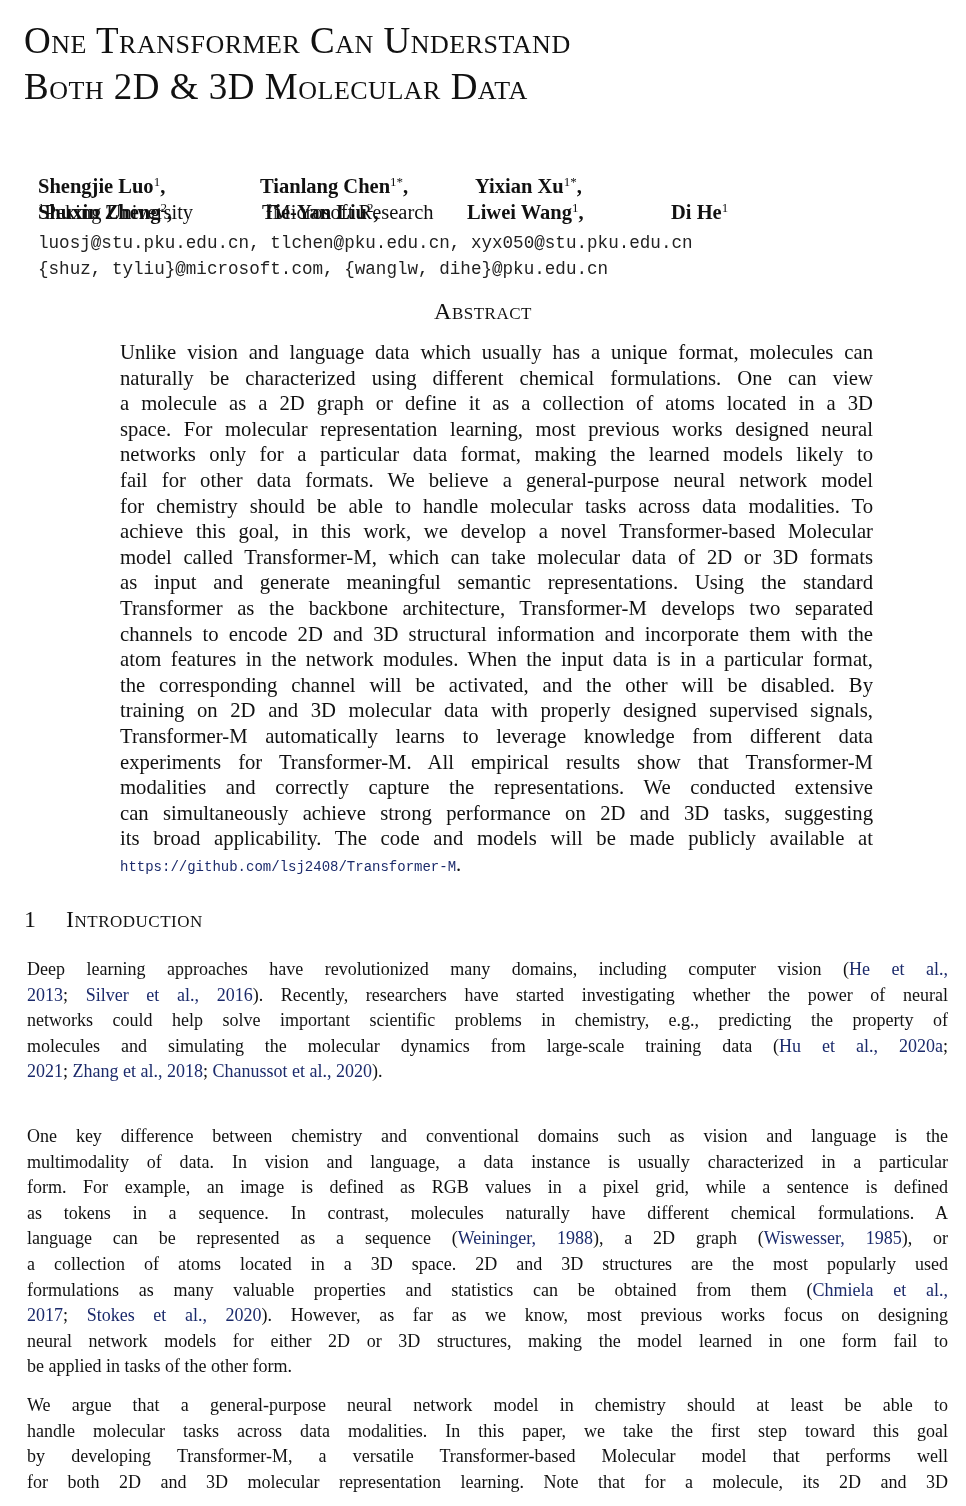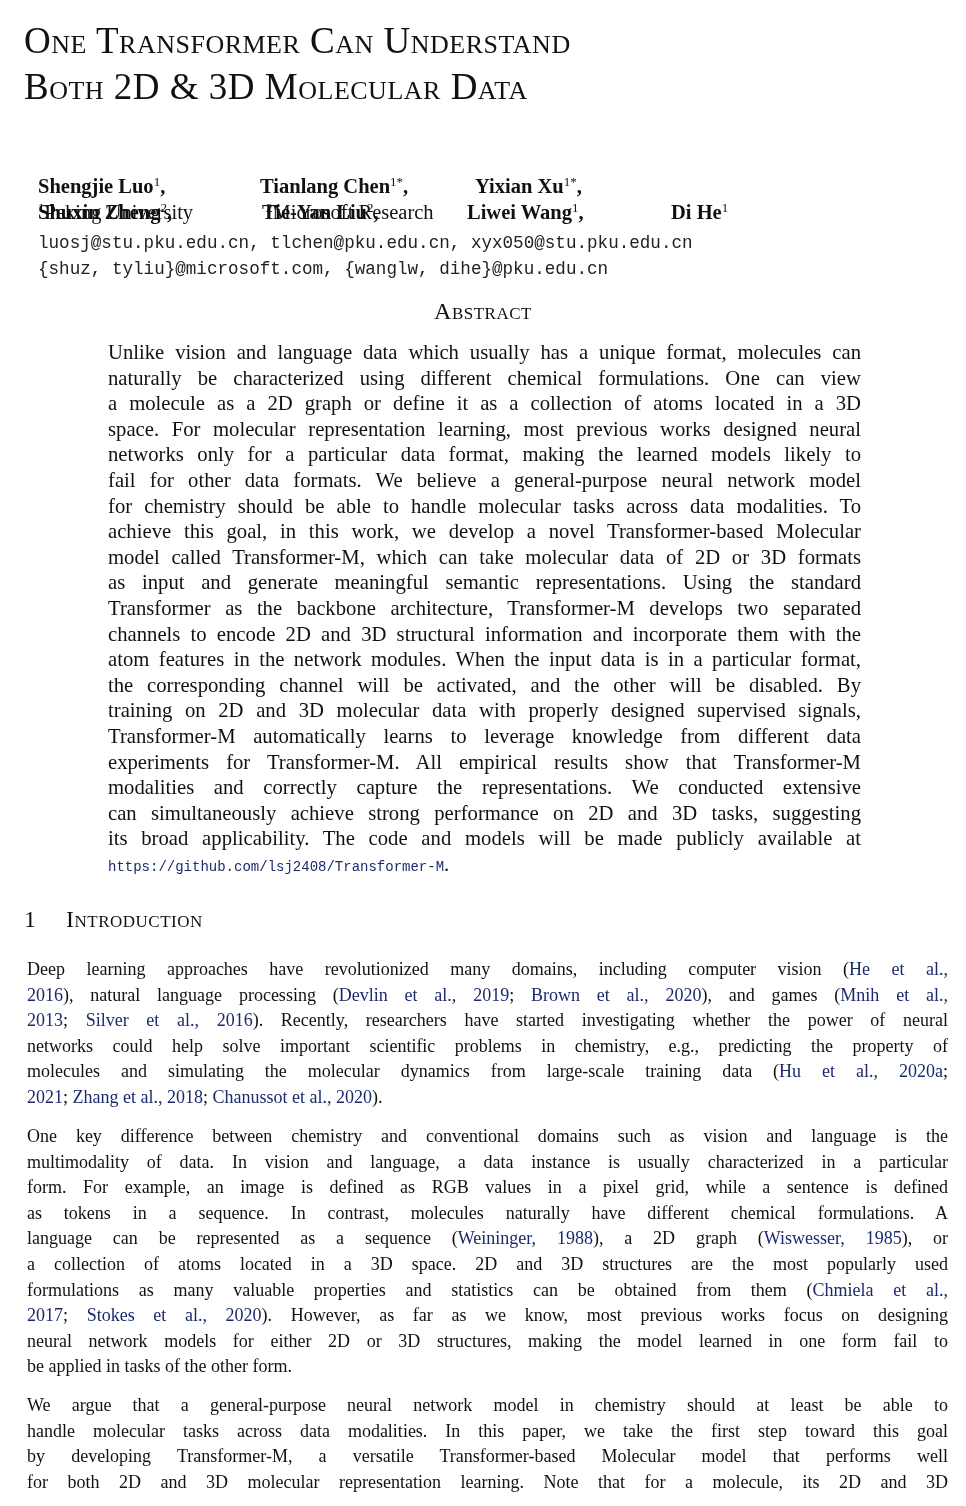--- a/index.html
+++ b/index.html
@@ -25,21 +25,21 @@
     position: absolute; left: 38px; top: 230px;
     font-family: "Liberation Mono", "DejaVu Sans Mono", monospace;
     font-size: 17.6px; line-height: 26px; color: #222;
   }
   .emails .line { display: block; white-space: nowrap; }
   .abstract-heading {
     position: absolute; left: 0; width: 966px; top: 298px; text-align: center;
     font-size: 24px; font-variant: small-caps; letter-spacing: 0.5px;
   }
   .abstract {
-    position: absolute; left: 108px; top: 340px; width: 753px;
+    position: absolute; left: 120px; top: 340px; width: 753px;
     font-size: 20.7px; line-height: 25.6px;
   }
   .jl { display: block; text-align: justify; text-align-last: justify; white-space: nowrap; height: 25.6px; }
   .jl.last { text-align-last: left; }
   .mono-link {
     font-family: "Liberation Mono", "DejaVu Sans Mono", monospace;
     font-size: 14px; color: #1b2a6b;
   }
   .section-heading {
     position: absolute; left: 24px; top: 906px; font-size: 24px; white-space: nowrap;
@@ -111,21 +111,20 @@
     </div>
   <span class="jl last"><a class="mono-link">https://github.com/lsj2408/Transformer-M</a><span>.</span></span>
 </div>
 
 <div class="section-heading">
   <span class="num">1</span><span class="name">Introduction</span>
 </div>
 
 <div class="para" id="para-0" style="top:957px">
     <span class="jl"><span>Deep learning approaches have revolutionized many domains, including computer vision (</span><a class="cite">He et al.,</a></span>
-    <span class="jl"><a class="cite">2016</a><span>), natural language processing (</span><a class="cite">Devlin et al., 2019</a><span>; </span><a class="cite">Brown et al., 2020</a><span>), and games (</span><a class="cite">Mnih et al.,</a></span>
     <span class="jl"><a class="cite">2013</a><span>; </span><a class="cite">Silver et al., 2016</a><span>). Recently, researchers have started investigating whether the power of neural</span></span>
     <span class="jl"><span>networks could help solve important scientific problems in chemistry, e.g., predicting the property of</span></span>
     <span class="jl"><span>molecules and simulating the molecular dynamics from large-scale training data (</span><a class="cite">Hu et al., 2020a</a><span>;</span></span>
     <span class="jl last"><a class="cite">2021</a><span>; </span><a class="cite">Zhang et al., 2018</a><span>; </span><a class="cite">Chanussot et al., 2020</a><span>).</span></span>
   </div>
 <div class="para" id="para-1" style="top:1124px">
     <span class="jl"><span>One key difference between chemistry and conventional domains such as vision and language is the</span></span>
     <span class="jl"><span>multimodality of data. In vision and language, a data instance is usually characterized in a particular</span></span>
     <span class="jl"><span>form. For example, an image is defined as RGB values in a pixel grid, while a sentence is defined</span></span>
     <span class="jl"><span>as tokens in a sequence. In contrast, molecules naturally have different chemical formulations.  A</span></span>

